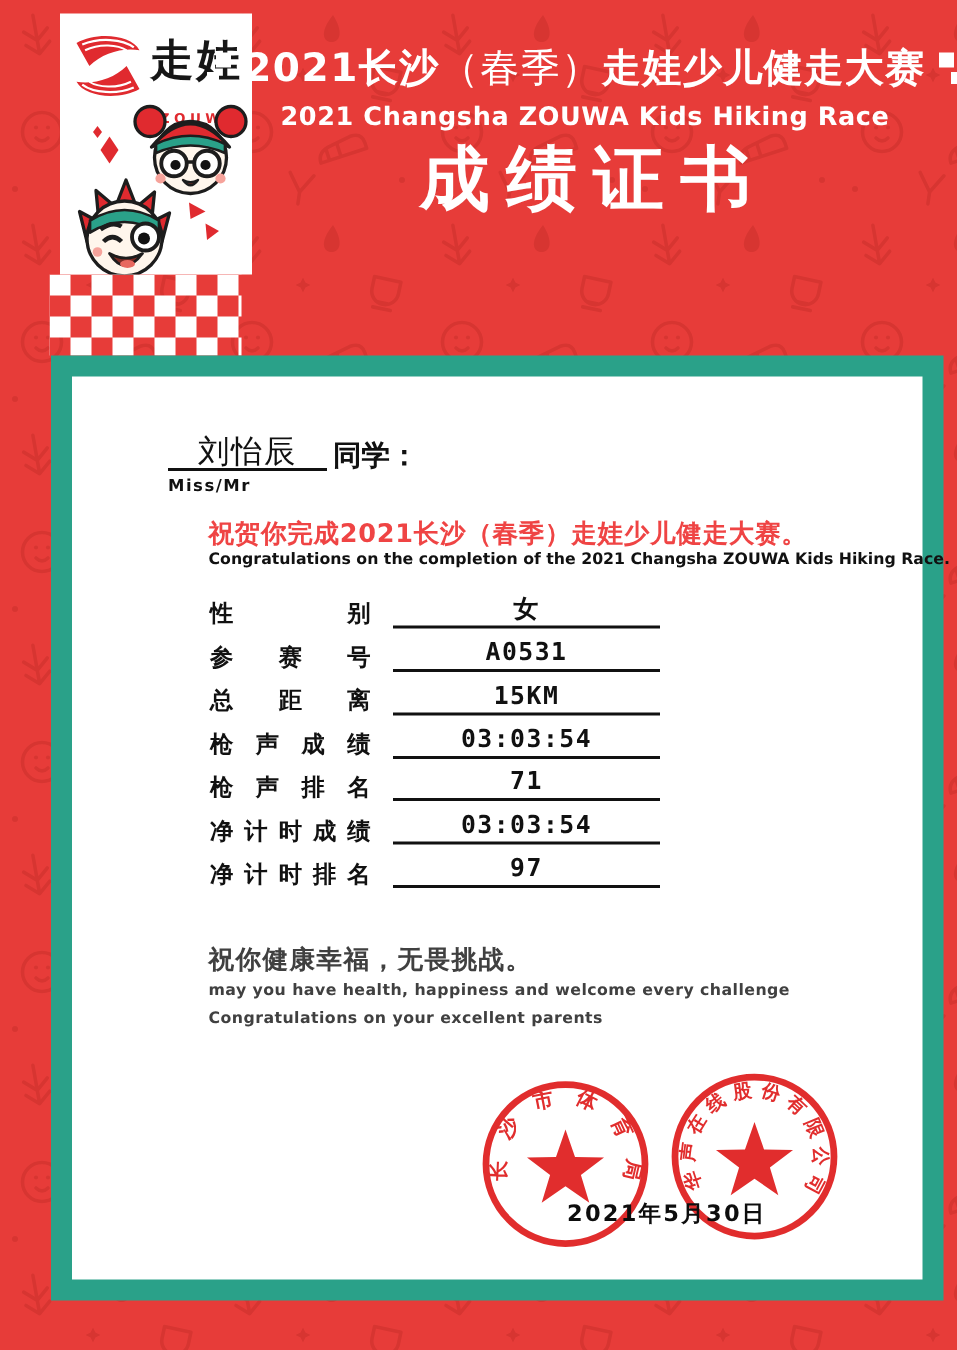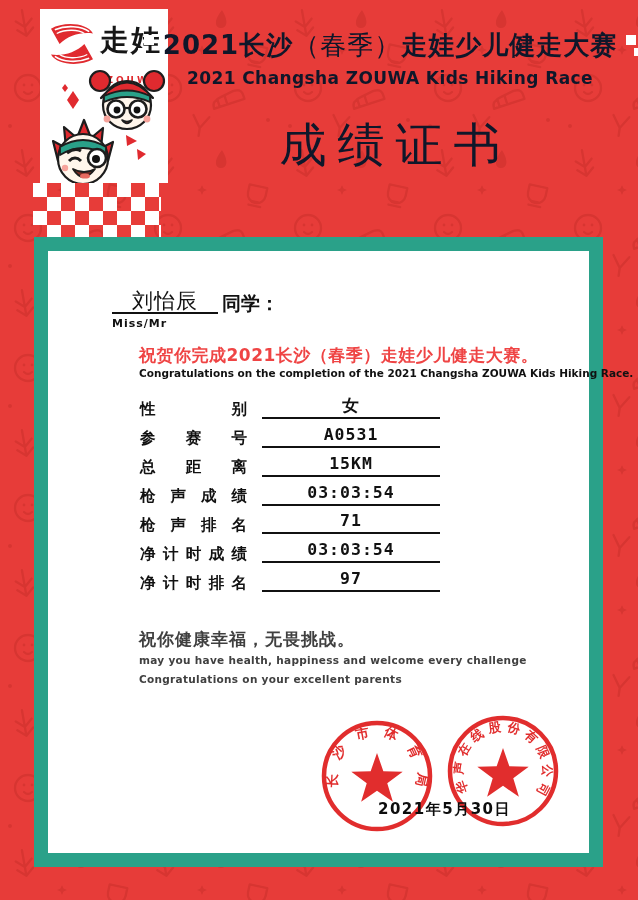--- a/index.html
+++ b/index.html
@@ -5,52 +5,52 @@
   html,body{margin:0;padding:0;background:#555;}
   .page{
     position:relative;width:638px;height:900px;overflow:hidden;margin:0 auto;
     font-family:"DejaVu Sans","Liberation Sans",sans-serif;
     background:#E73C39;
   }
   .page svg{display:block;}
   .bg-svg{position:absolute;left:0;top:0;z-index:0;}
 
   
-  .frame{position:absolute;left:34px;top:237px;width:569px;height:630px;background:#2AA189;z-index:1;}
+  .frame{position:absolute;left:34px;top:237px;width:569px;height:630px;background:#2AA189;z-index:1;padding-left:26px;}
   .cert{position:absolute;left:14px;top:14px;right:14px;bottom:14px;background:#ffffff;}
 
   
   .logo-card{position:absolute;left:40px;top:9px;width:128px;height:174px;background:#fff;z-index:2;}
   .logo-row{position:absolute;left:9px;top:14px;width:112px;display:flex;align-items:flex-start;}
   .logo-mark{width:46px;height:42px;flex:0 0 auto;}
   .logo-texts{margin-left:5px;margin-top:2px;}
   .logo-zh{font-size:29px;font-weight:900;color:#161616;line-height:1.05;letter-spacing:2px;}
   .logo-en{font-size:9px;font-weight:800;color:#E02A2F;letter-spacing:3px;margin-top:20px;text-align:center;}
   .mascots{position:absolute;left:0;top:56px;}
 
   
   .checker{
     position:absolute;left:33px;top:183px;width:128px;height:54px;z-index:1;
     background:repeating-conic-gradient(#ffffff 0% 25%, rgba(0,0,0,0) 0% 50%);
     background-size:28px 28px;background-position:14px 0;
   }
 
   
-  .header{position:absolute;left:168px;top:28px;width:444px;z-index:2;color:#0f172a;text-align:center;}
+  .header{position:absolute;left:168px;top:28px;width:444px;z-index:2;color:#ffffff;text-align:center;}
   .title-row{display:flex;align-items:center;justify-content:center;gap:9px;}
   .title-zh{font-size:26px;font-weight:900;white-space:nowrap;letter-spacing:1px;}
   .title-zh .light{font-weight:400;}
   .deco{position:relative;width:16px;height:21px;flex:0 0 auto;}
   .deco i{position:absolute;background:#fff;}
   .deco-left i.b1{width:10px;height:10px;right:0;top:0;}
   .deco-left i.b2{width:8px;height:8px;left:0;bottom:0;}
   .deco-right i.b1{width:10px;height:10px;left:0;top:0;}
   .deco-right i.b2{width:8px;height:8px;right:0;bottom:0;}
   .title-en{font-size:17px;font-weight:800;margin-top:5px;letter-spacing:0.4px;}
-  .cert-title{font-size:47px;font-weight:400;letter-spacing:11px;padding-left:11px;margin-top:26px;white-space:nowrap;}
+  .cert-title{font-size:47px;font-weight:700;letter-spacing:11px;padding-left:11px;white-space:nowrap;}
   .cert-sub{font-size:15.5px;font-weight:800;letter-spacing:2.2px;margin-top:8px;white-space:nowrap;}
 
   
   .cert *{box-sizing:border-box;}
   .name-text{position:absolute;left:64px;top:36px;width:106px;text-align:center;font-size:21px;font-weight:500;color:#111;letter-spacing:1px;}
   .name-underline{position:absolute;left:64px;top:61px;width:106px;border-top:2px solid #111;}
   .salutation{position:absolute;left:174px;top:40px;font-size:19px;font-weight:900;color:#111;text-align:center;}
   .name-hint{position:absolute;left:64px;top:66px;font-size:11px;font-weight:800;color:#111;letter-spacing:1px;}
   .congrats-zh{position:absolute;left:91px;top:93px;font-size:17px;font-weight:900;color:#ef4444;letter-spacing:0.5px;white-space:nowrap;}
   .congrats-en{position:absolute;left:91px;top:116px;font-size:10.5px;font-weight:800;color:#111;white-space:nowrap;}

